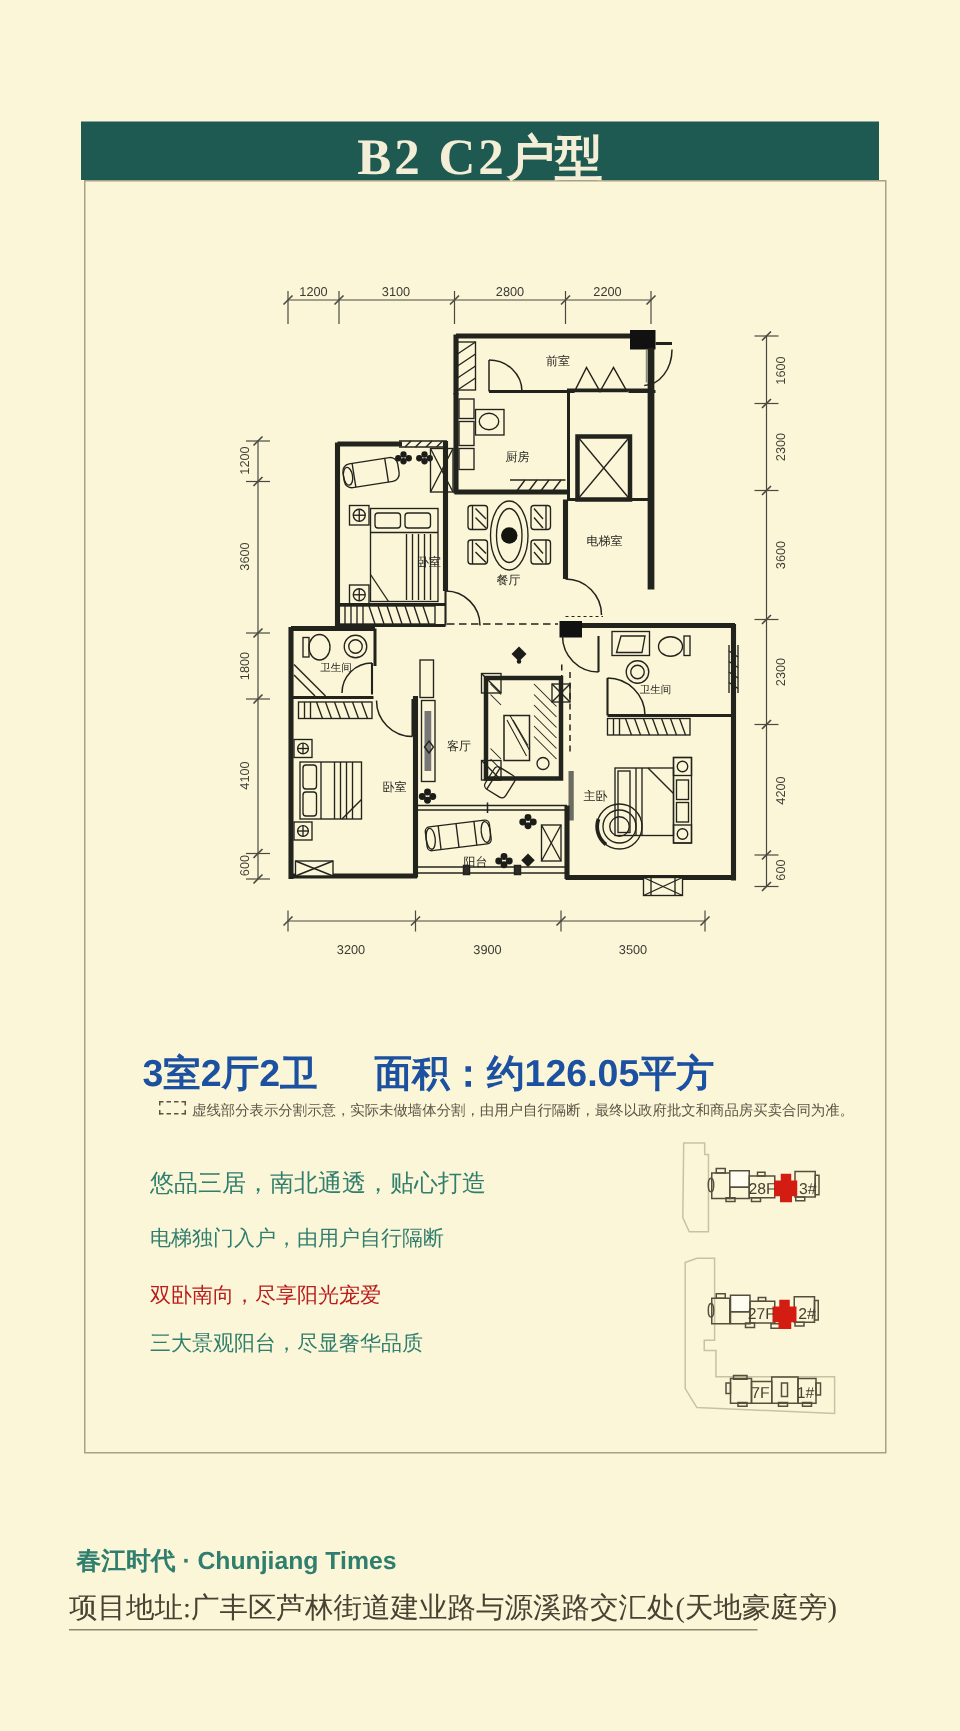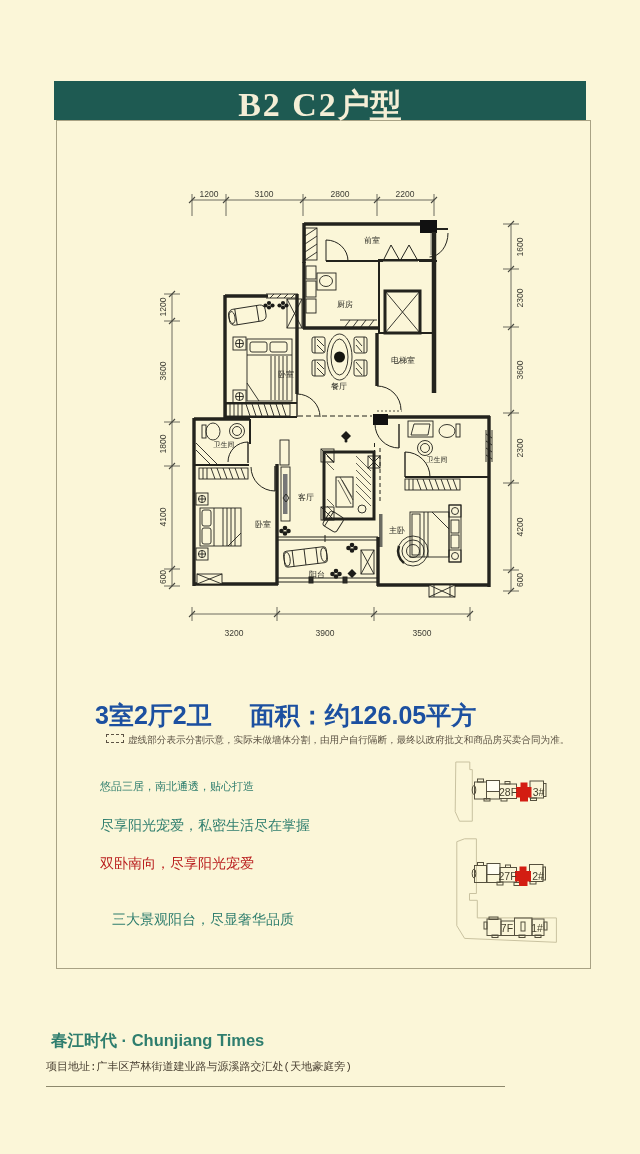--- a/index.html
+++ b/index.html
@@ -596,27 +596,27 @@
           <line x1="361" y1="574" x2="374" y2="550"></line>
         </g>
 </g>
 </svg>
 </div>
 
 <div class="abs" style="left:95px;top:675px;font-size:25px;font-weight:bold;color:#1c50a0;margin-top:24px;">3室2厅2卫<span style="display:inline-block;width:38px;"></span>面积：约126.05平方</div>
 
 <div class="abs" style="left:106px;top:734px;font-size:9.6px;color:#5c5344;white-space:nowrap;"><span style="display:inline-block;width:16px;height:7px;border:1px dashed #5c5344;margin-right:4px;"></span>虚线部分表示分割示意，实际未做墙体分割，由用户自行隔断，最终以政府批文和商品房买卖合同为准。</div>
 
-<div class="abs" style="left:100px;top:779px;font-size:11px;color:#2f7e6e;letter-spacing:0px;">悠品三居，南北通透，贴心打造</div>
-
-<div class="abs" style="left:100px;top:817px;font-size:14px;color:#2f7e6e;letter-spacing:0px;">尽享阳光宠爱，私密生活尽在掌握</div>
+<div class="abs" style="left:100px;top:779px;font-size:16px;color:#2f7e6e;letter-spacing:0px;">悠品三居，南北通透，贴心打造</div>
+
+<div class="abs" style="left:100px;top:817px;font-size:14px;color:#2f7e6e;letter-spacing:0px;">电梯独门入户，由用户自行隔断</div>
 
 <div class="abs" style="left:100px;top:855px;font-size:14px;color:#b91c1c;letter-spacing:0px;">双卧南向，尽享阳光宠爱</div>
 
-<div class="abs" style="left:112px;top:887px;font-size:14px;color:#2f7e6e;letter-spacing:0px;margin-top:24px;">三大景观阳台，尽显奢华品质</div>
+<div class="abs" style="left:100px;top:887px;font-size:14px;color:#2f7e6e;letter-spacing:0px;">三大景观阳台，尽显奢华品质</div>
 
 <div class="abs" id="keywrap" style="left:0;top:0;width:640px;height:1154px;border-radius:14px;">
 <svg width="640" height="1154" viewBox="0 0 640 1154" style="position:absolute;left:0;top:0;" fill="none">
 
   <path d="M455.8,762 L469.8,762 L469.8,769.6 L472.3,769.6 L472.3,821.2 L459.5,821.2 L455.2,811.7 Z" stroke="#c9c2a0" stroke-width="1"></path>
 
   <path d="M456.8,841.7 L464.6,838.8 L476.4,838.8 L476.4,893.5 L469.5,893.5 L469.5,900.3 L477.3,900.3 L477.3,917.9 L556.4,917.9 L556.4,942.3 L464.6,938.4 L456.8,925.7 Z" stroke="#c9c2a0" stroke-width="1"></path>
   <g stroke="#55503e" stroke-width="1">
 
     <g>
@@ -677,15 +677,15 @@
 
     <text x="507" y="932" font-size="10.5" fill="#45412e" stroke="none" text-anchor="middle" font-family="Liberation Sans,sans-serif">7F</text>
 
     <text x="537" y="932" font-size="10.5" fill="#45412e" stroke="none" text-anchor="middle" font-family="Liberation Sans,sans-serif">1#</text>
   </g>
 </svg>
 </div>
 
 <div class="abs" style="left:51px;top:1030px;font-size:16.5px;font-weight:bold;color:#2f7e6e;">春江时代 · Chunjiang Times</div>
 
-<div class="abs" style="left:46px;top:1059px;font-size:11px;color:#4a4133;font-family:Liberation Mono, monospace;">项目地址:广丰区芦林街道建业路与源溪路交汇处(天地豪庭旁)</div>
+<div class="abs" style="left:46px;top:1059px;font-size:19px;color:#4a4133;font-family:Liberation Serif, serif;">项目地址:广丰区芦林街道建业路与源溪路交汇处(天地豪庭旁)</div>
 
 <div class="abs" style="left:46px;top:1086px;width:459px;height:1px;background:#8d886c;"></div>
 
 </body></html>

